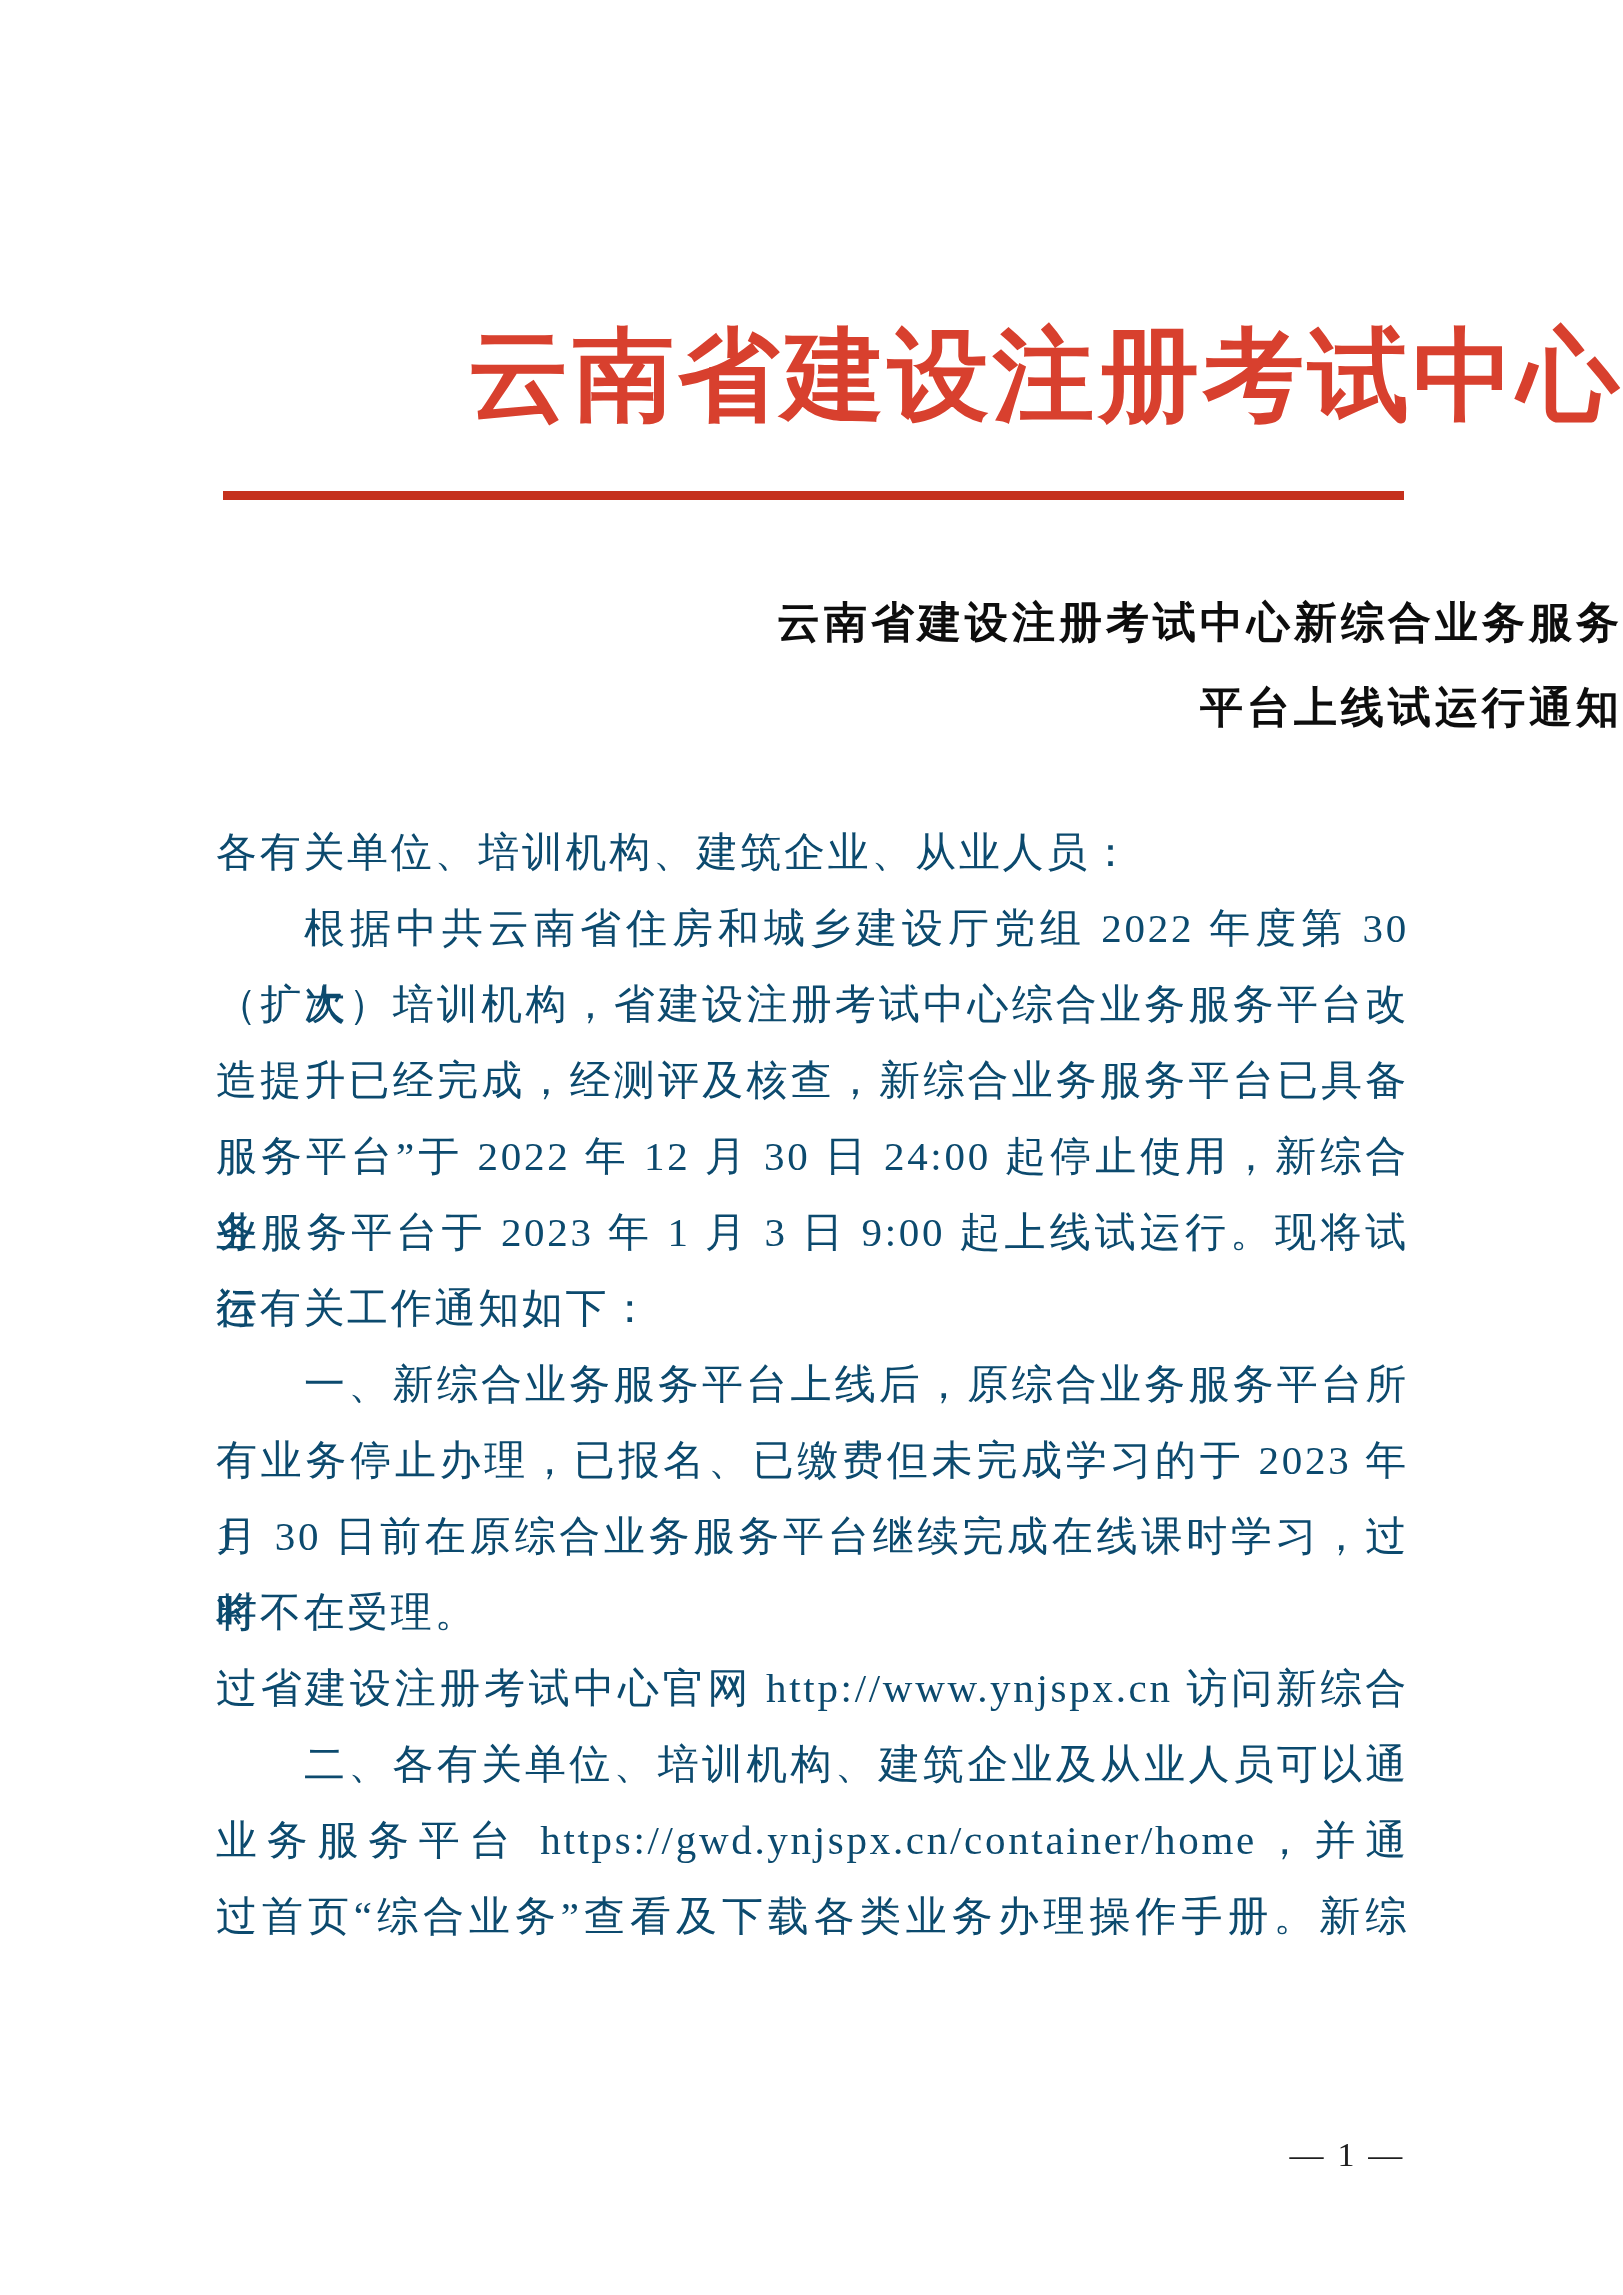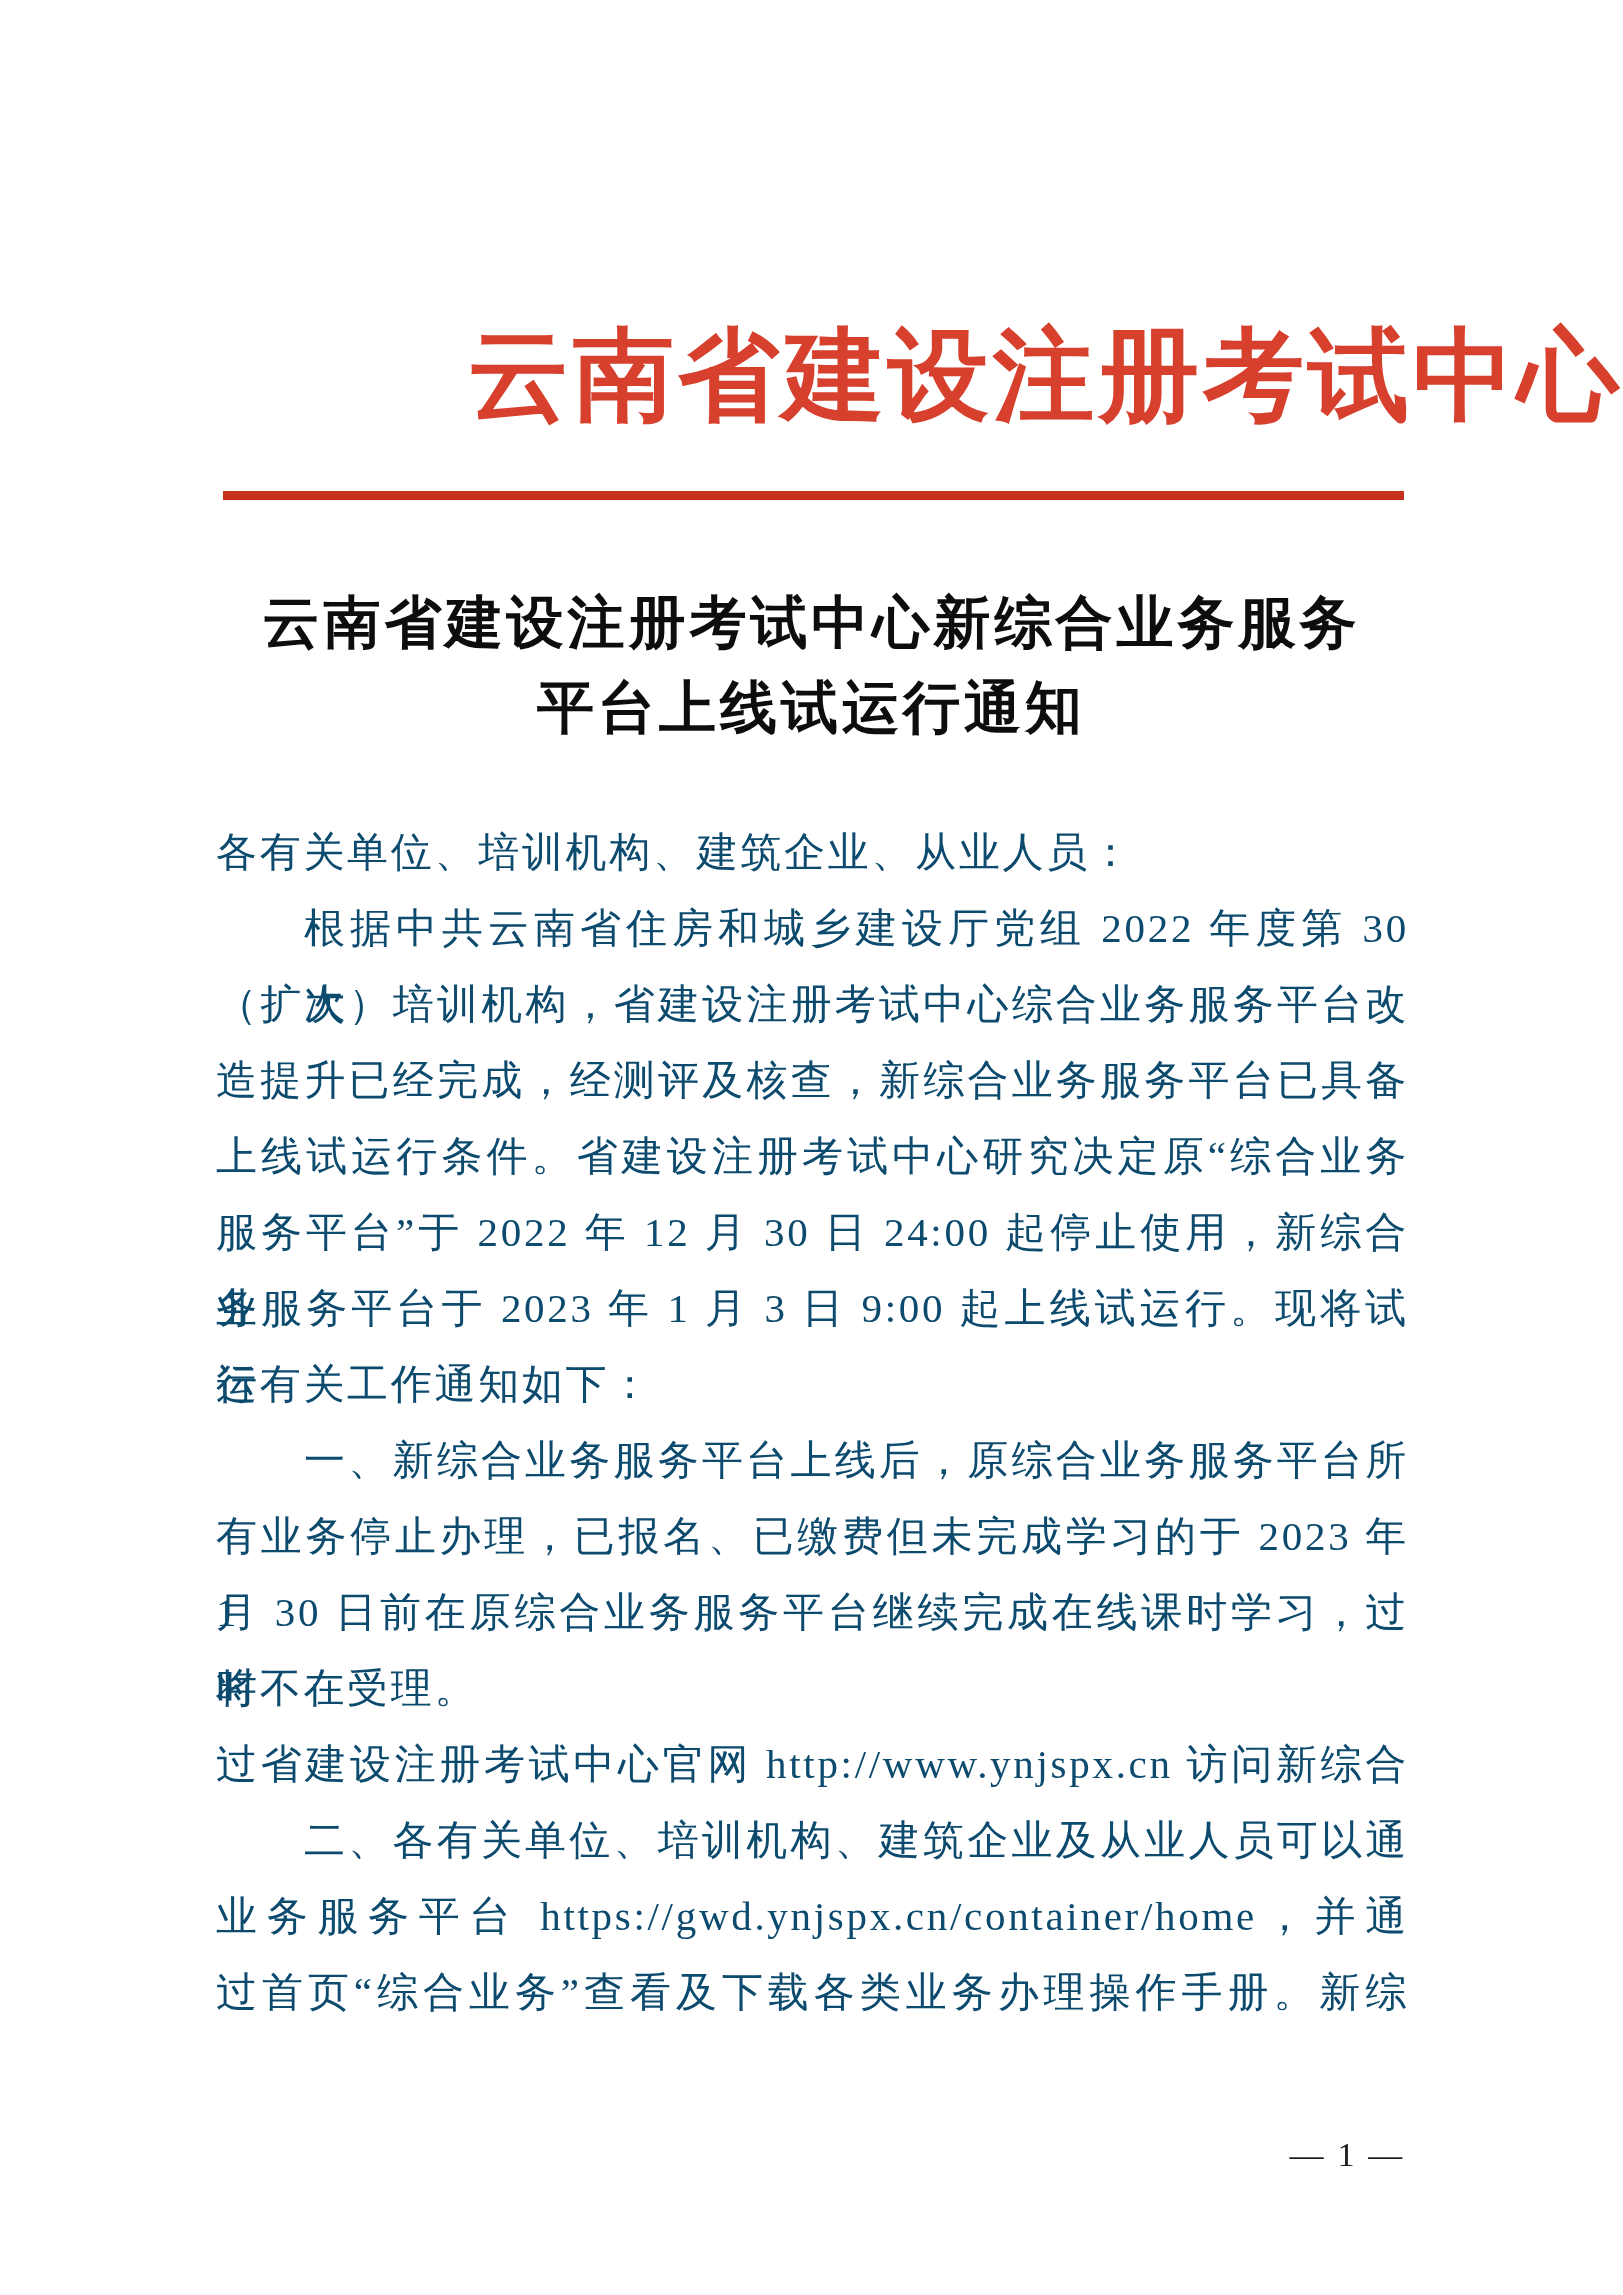--- a/index.html
+++ b/index.html
@@ -38,24 +38,24 @@
     width: 1181px;
     height: 8.8px;
     background: #c5311d;
   }
   
   .doc-title {
     position: absolute;
     top: 580px;
     left: 0;
     width: 100%;
-    text-align: center;
+    text-align: right;
     font-family: "Liberation Serif", serif;
     font-weight: bold;
-    font-size: 57px;
+    font-size: 43px;
     line-height: 85px;
     letter-spacing: 4px;
     color: #0d0d0d;
     white-space: nowrap;
   }
   
   .body-block {
     position: absolute;
     top: 814px;
     left: 216px;
@@ -104,21 +104,20 @@
   <div class="doc-title">
     <div>云南省建设注册考试中心新综合业务服务</div>
     <div>平台上线试运行通知</div>
   </div>
 
   <div class="body-block">
     <div class="line">各有关单位、培训机构、建筑企业、从业人员：</div>
     <div class="line fill indent">根据中共云南省住房和城乡建设厅党组 2022 年度第 30 次</div>
     <div class="line fill">（扩大）培训机构，省建设注册考试中心综合业务服务平台改</div>
     <div class="line fill">造提升已经完成，经测评及核查，新综合业务服务平台已具备</div>
-    <div class="line fill">上线试运行条件。省建设注册考试中心研究决定原“综合业务</div>
     <div class="line fill">服务平台”于 2022 年 12 月 30 日 24:00 起停止使用，新综合业</div>
     <div class="line fill">务服务平台于 2023 年 1 月 3 日 9:00 起上线试运行。现将试运</div>
     <div class="line">行有关工作通知如下：</div>
     <div class="line fill indent">一、新综合业务服务平台上线后，原综合业务服务平台所</div>
     <div class="line fill">有业务停止办理，已报名、已缴费但未完成学习的于 2023 年 1</div>
     <div class="line fill">月 30 日前在原综合业务服务平台继续完成在线课时学习，过时</div>
     <div class="line">将不在受理。</div>
     <div class="line fill">过省建设注册考试中心官网 http://www.ynjspx.cn 访问新综合</div>
     <div class="line fill indent">二、各有关单位、培训机构、建筑企业及从业人员可以通</div>
     <div class="line fill">业务服务平台 https://gwd.ynjspx.cn/container/home，并通</div>

